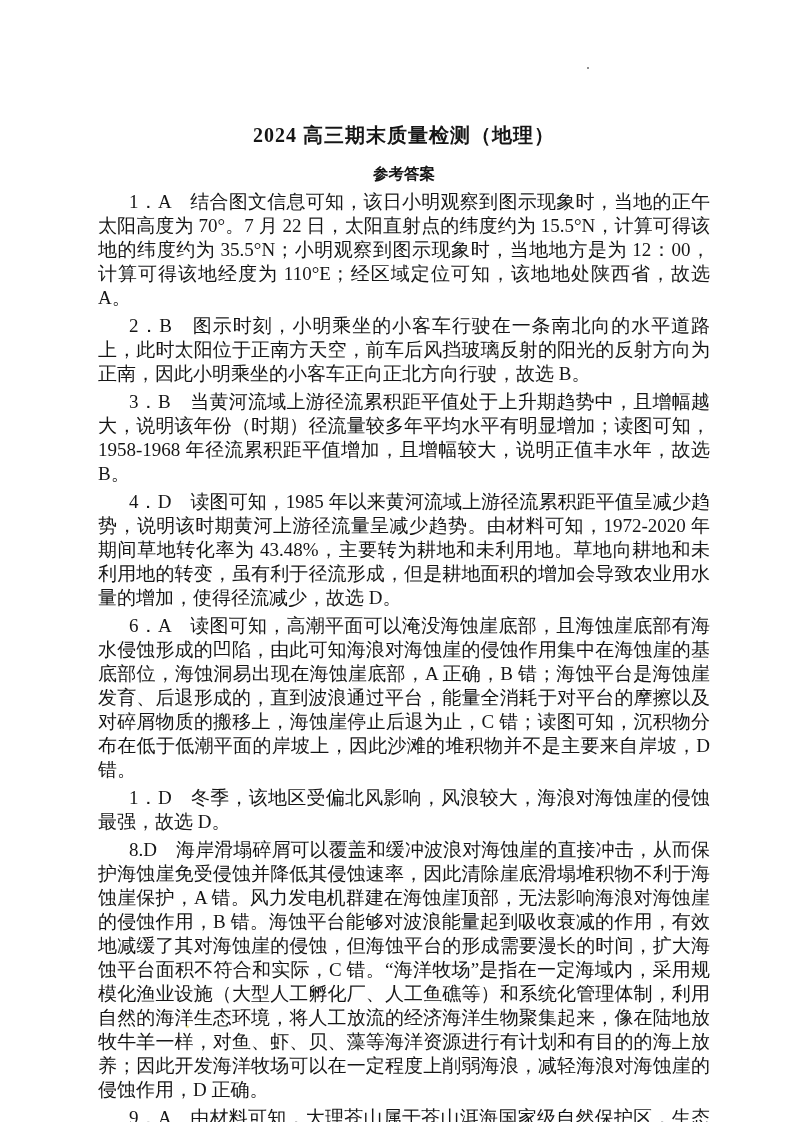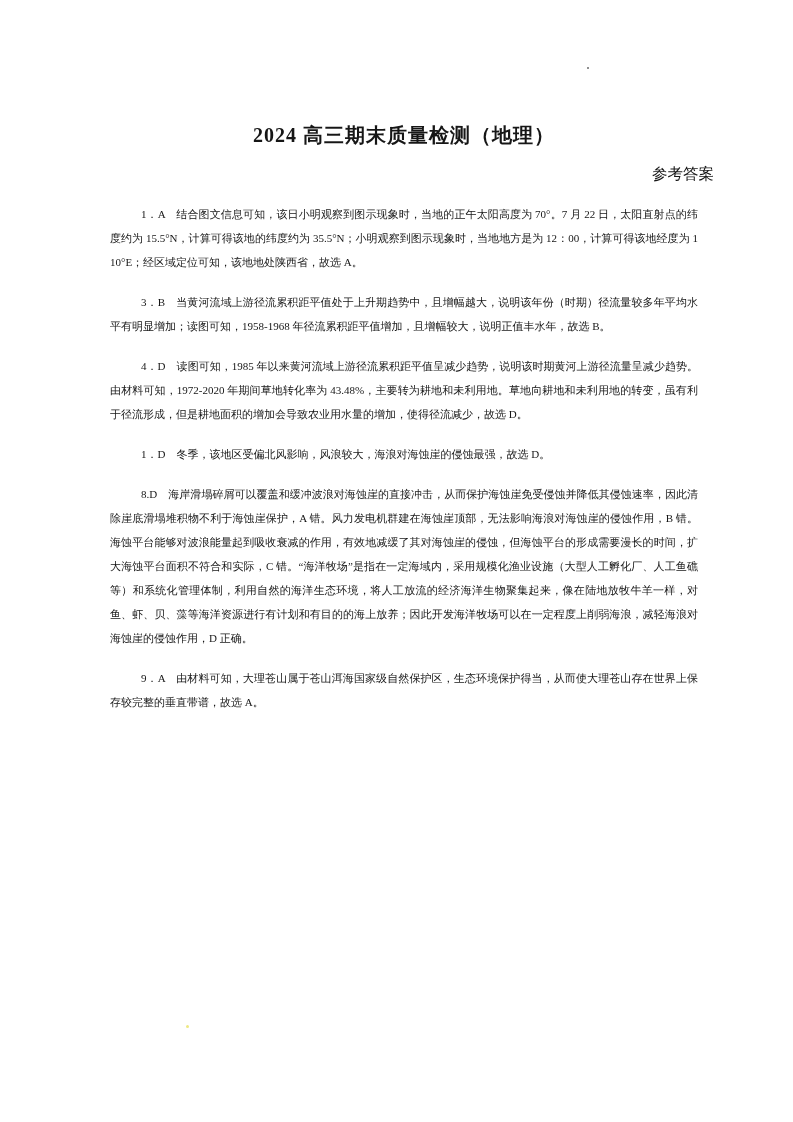--- a/index.html
+++ b/index.html
@@ -30,26 +30,26 @@
     line-height: 30px;
     font-weight: bold;
     text-align: center;
     letter-spacing: 1px;
     white-space: nowrap;
   }
   .doc-subtitle {
     margin: 12px 0 2px 0;
     font-size: 15.5px;
     line-height: 24px;
-    font-weight: normal;
-    text-align: right;
+    font-weight: bold;
+    text-align: center;
   }
   .answers p {
-    margin: 16px;
-    font-size: 11px;
+    margin: 4px;
+    font-size: 19px;
     line-height: 24px;
     text-align: justify;
     text-justify: inter-character;
     text-indent: 31px;
     word-break: break-all;
   }
   .speck {
     position: absolute;
     border-radius: 50%;
   }
@@ -75,20 +75,22 @@
 <div class="page">
   <div class="speck speck-gray"></div>
   <div class="speck speck-yellow"></div>
 
   <div class="content">
     <h1 class="doc-title">2024 高三期末质量检测（地理）</h1>
     <h2 class="doc-subtitle">参考答案</h2>
 
     <div class="answers">
       <p>1．A　结合图文信息可知，该日小明观察到图示现象时，当地的正午太阳高度为 70°。7 月 22 日，太阳直射点的纬度约为 15.5°N，计算可得该地的纬度约为 35.5°N；小明观察到图示现象时，当地地方是为 12：00，计算可得该地经度为 110°E；经区域定位可知，该地地处陕西省，故选 A。</p>
+      <p>2．B　图示时刻，小明乘坐的小客车行驶在一条南北向的水平道路上，此时太阳位于正南方天空，前车后风挡玻璃反射的阳光的反射方向为正南，因此小明乘坐的小客车正向正北方向行驶，故选 B。</p>
       <p>3．B　当黄河流域上游径流累积距平值处于上升期趋势中，且增幅越大，说明该年份（时期）径流量较多年平均水平有明显增加；读图可知，1958-1968 年径流累积距平值增加，且增幅较大，说明正值丰水年，故选 B。</p>
       <p>4．D　读图可知，1985 年以来黄河流域上游径流累积距平值呈减少趋势，说明该时期黄河上游径流量呈减少趋势。由材料可知，1972-2020 年期间草地转化率为 43.48%，主要转为耕地和未利用地。草地向耕地和未利用地的转变，虽有利于径流形成，但是耕地面积的增加会导致农业用水量的增加，使得径流减少，故选 D。</p>
+      <p>6．A　读图可知，高潮平面可以淹没海蚀崖底部，且海蚀崖底部有海水侵蚀形成的凹陷，由此可知海浪对海蚀崖的侵蚀作用集中在海蚀崖的基底部位，海蚀洞易出现在海蚀崖底部，A 正确，B 错；海蚀平台是海蚀崖发育、后退形成的，直到波浪通过平台，能量全消耗于对平台的摩擦以及对碎屑物质的搬移上，海蚀崖停止后退为止，C 错；读图可知，沉积物分布在低于低潮平面的岸坡上，因此沙滩的堆积物并不是主要来自岸坡，D 错。</p>
       <p>1．D　冬季，该地区受偏北风影响，风浪较大，海浪对海蚀崖的侵蚀最强，故选 D。</p>
       <p>8.D　海岸滑塌碎屑可以覆盖和缓冲波浪对海蚀崖的直接冲击，从而保护海蚀崖免受侵蚀并降低其侵蚀速率，因此清除崖底滑塌堆积物不利于海蚀崖保护，A 错。风力发电机群建在海蚀崖顶部，无法影响海浪对海蚀崖的侵蚀作用，B 错。海蚀平台能够对波浪能量起到吸收衰减的作用，有效地减缓了其对海蚀崖的侵蚀，但海蚀平台的形成需要漫长的时间，扩大海蚀平台面积不符合和实际，C 错。“海洋牧场”是指在一定海域内，采用规模化渔业设施（大型人工孵化厂、人工鱼礁等）和系统化管理体制，利用自然的海洋生态环境，将人工放流的经济海洋生物聚集起来，像在陆地放牧牛羊一样，对鱼、虾、贝、藻等海洋资源进行有计划和有目的的海上放养；因此开发海洋牧场可以在一定程度上削弱海浪，减轻海浪对海蚀崖的侵蚀作用，D 正确。</p>
       <p>9．A　由材料可知，大理苍山属于苍山洱海国家级自然保护区，生态环境保护得当，从而使大理苍山存在世界上保存较完整的垂直带谱，故选 A。</p>
     </div>
   </div>
 </div>
 
 </body></html>

